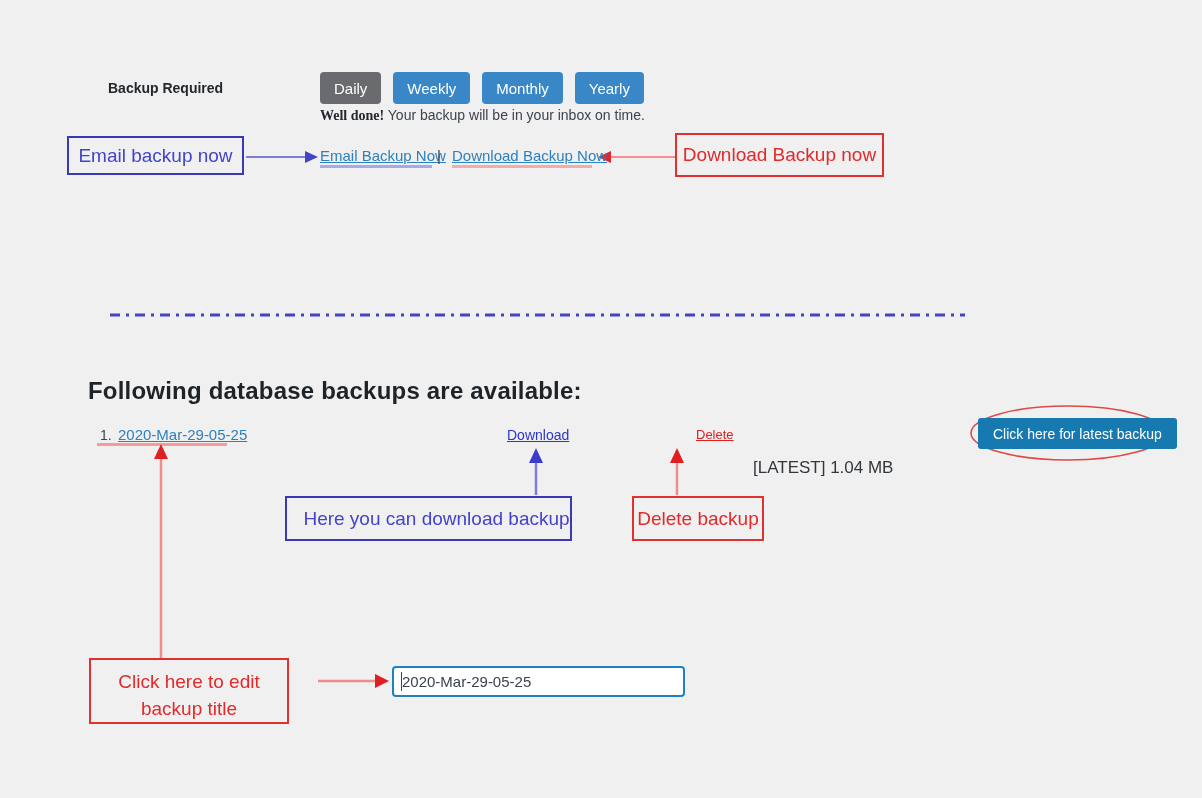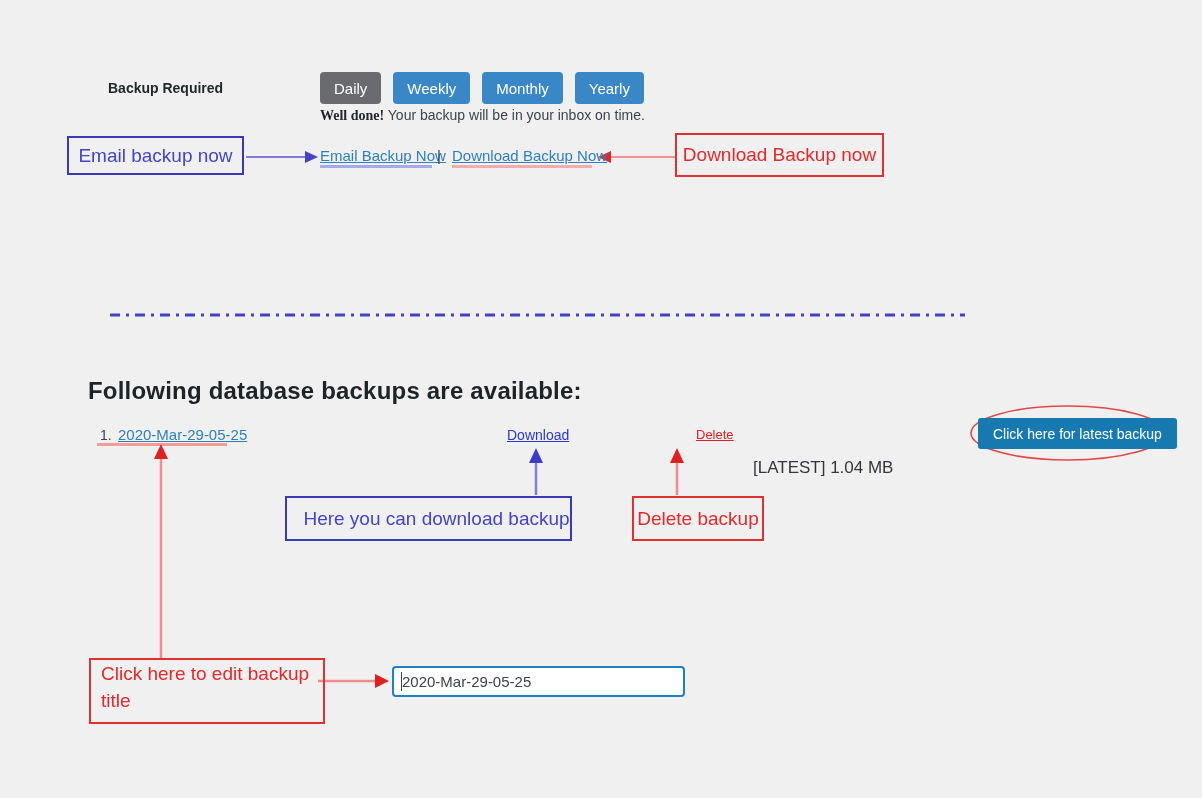--- a/index.html
+++ b/index.html
@@ -35,23 +35,23 @@
     display:flex; align-items:center; justify-content:center;
     font-size:19px; text-align:center; background:transparent;
   }
   .annot.blue { border:2px solid #3a3ab8; color:#4343cb; }
   .annot.red  { border:2px solid #e03030; color:#e32929; }
   .annot-email    { left:67px;  top:136px; width:177px; height:39px; }
   .annot-dlnow    { left:675px; top:133px; width:209px; height:44px; }
   .annot-dlhelp   { left:285px; top:496px; width:287px; height:45px;padding-left:16px; }
   .annot-delhelp  { left:632px; top:496px; width:132px; height:45px; }
   .annot-edithelp {
-    left:89px; top:658px; width:236px; height:66px;
-    border-width:3px; justify-content:flex-start; text-align:left;
-    padding:0 10px; line-height:27px; align-items:flex-start;
+    left:89px; top:658px; width:200px; height:66px;
+    border-width:3px; justify-content:flex-start; text-align:center;
+    padding:8px 10px; line-height:27px; align-items:flex-start;
   }
 
   
   .section-heading { left:88px; top:377px; font-size:24px; font-weight:600; color:#1d2327; letter-spacing:.2px; }
   .row-index { left:100px; top:427px; font-size:14px; color:#3c434a; }
   .backup-title-link { left:118px; top:426px; font-size:15px; }
   .download-cell { left:507px; top:427px; font-size:14px; color:#2b35d0; text-decoration:underline; cursor:pointer; }
   .delete-cell { left:696px; top:427px; font-size:13px; color:#dd1f1f; text-decoration:underline; cursor:pointer; }
   .size-cell { left:753px; top:427px; font-size:17px; color:#32373c;margin-top:31px; }
   .latest-btn {

